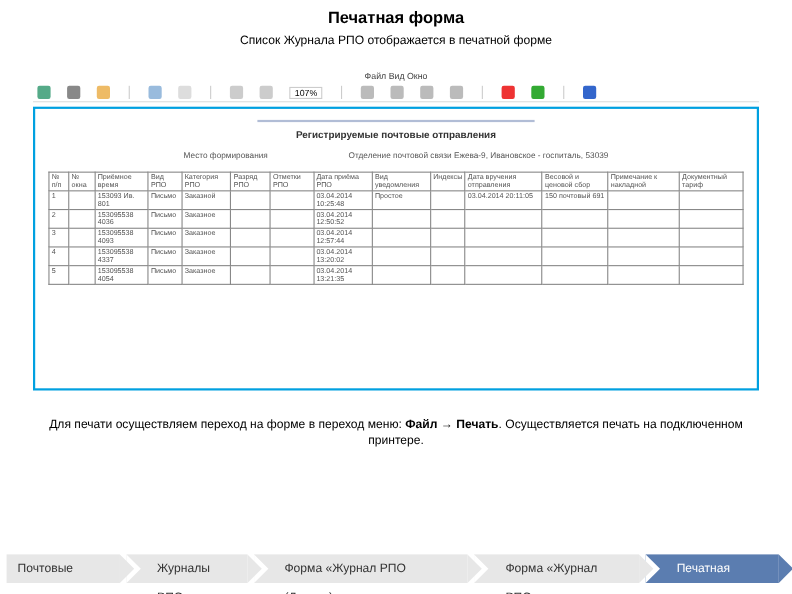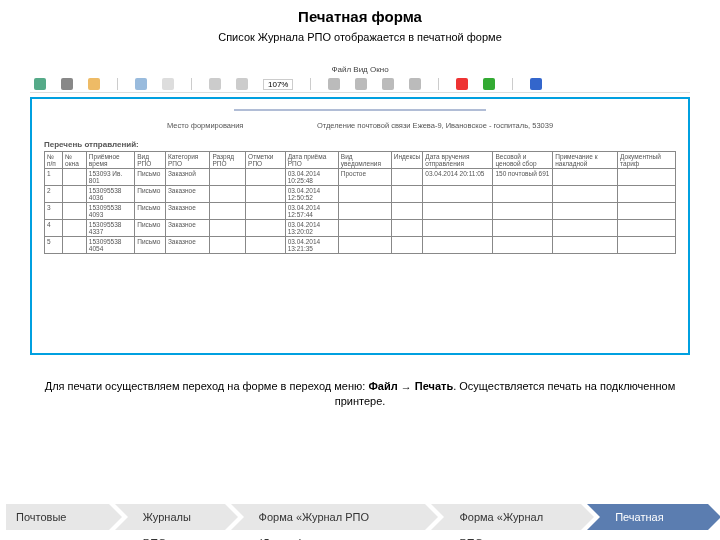--- a/index.html
+++ b/index.html
@@ -58,25 +58,25 @@
     <span class="tb-icon" style="background:#bbb;"></span>
     <span class="tb-sep"></span>
     <span class="tb-icon" style="background:#e33;"></span>
     <span class="tb-icon" style="background:#3a3;"></span>
     <span class="tb-sep"></span>
     <span class="tb-icon" style="background:#36c;"></span>
   </div>
   <div class="page-outer">
     <div class="page-inner">
       <div class="hrule"></div>
+      <div class="doc-title">Регистрируемые почтовые отправления</div>
       <div class="meta-row">
         <span class="lbl">Место формирования</span>
         <span>Отделение почтовой связи Ежева-9, Ивановское - госпиталь, 53039</span>
       </div>
-      <div class="list-label">Перечень отправлений:</div>
       <table>
         <thead>
             <tr id="thead-row">
               <th>№ п/п</th>
               <th>№ окна</th>
               <th>Приёмное время</th>
               <th>Вид РПО</th>
               <th>Категория РПО</th>
               <th>Разряд РПО</th>
               <th>Отметки РПО</th>

